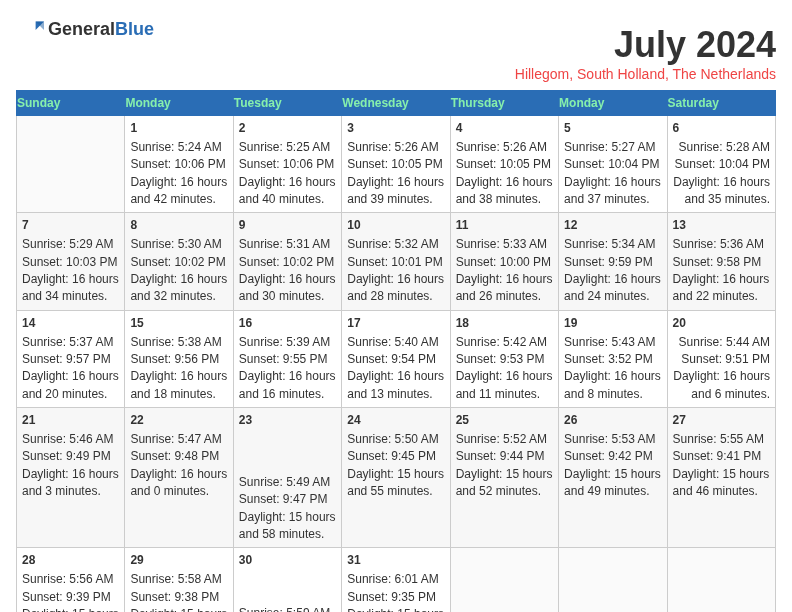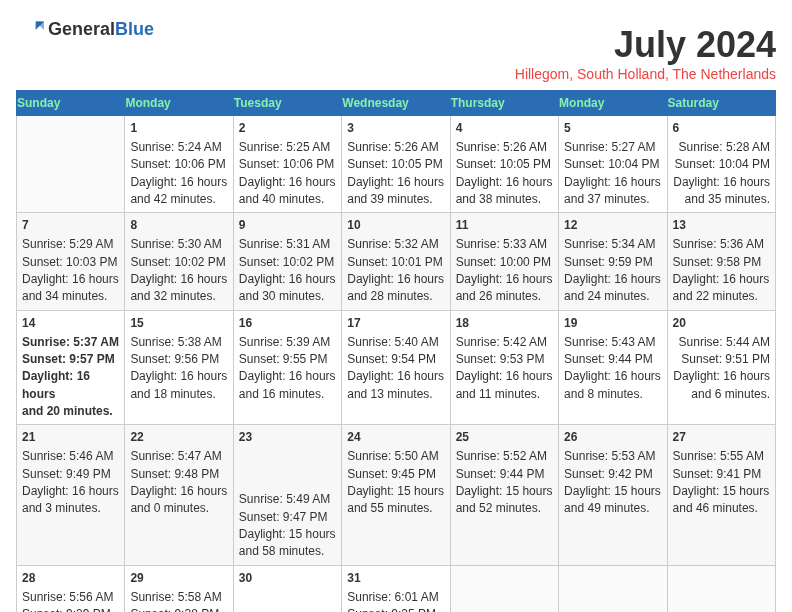--- a/index.html
+++ b/index.html
@@ -224,21 +224,21 @@
           <span class="day-num">13</span>
           <div class="day-info" style="white-space: pre-line;">Sunrise: 5:36 AM
 Sunset: 9:58 PM
 Daylight: 16 hours
 and 22 minutes.</div>
         </td>
       </tr>
       <tr>
         <td>
           <span class="day-num">14</span>
-          <div class="day-info" style="white-space: pre-line; font-weight: bold;">Sunrise: 5:37 AM
+          <div class="day-info" style="white-space: pre-line;">Sunrise: 5:37 AM
 Sunset: 9:57 PM
 Daylight: 16 hours
 and 20 minutes.</div>
         </td>
         <td>
           <span class="day-num">15</span>
           <div class="day-info" style="white-space: pre-line;">Sunrise: 5:38 AM
 Sunset: 9:56 PM
 Daylight: 16 hours
 and 18 minutes.</div>
@@ -260,21 +260,21 @@
         <td>
           <span class="day-num">18</span>
           <div class="day-info" style="white-space: pre-line;">Sunrise: 5:42 AM
 Sunset: 9:53 PM
 Daylight: 16 hours
 and 11 minutes.</div>
         </td>
         <td>
           <span class="day-num">19</span>
           <div class="day-info" style="white-space: pre-line;">Sunrise: 5:43 AM
-Sunset: 9:44 PM
+Sunset: 3:52 PM
 Daylight: 16 hours
 and 8 minutes.</div>
         </td>
         <td>
           <span class="day-num">20</span>
           <div class="day-info" style="white-space: pre-line; text-align: right;">Sunrise: 5:44 AM
 Sunset: 9:51 PM
 Daylight: 16 hours
 and 6 minutes.</div>
         </td>

